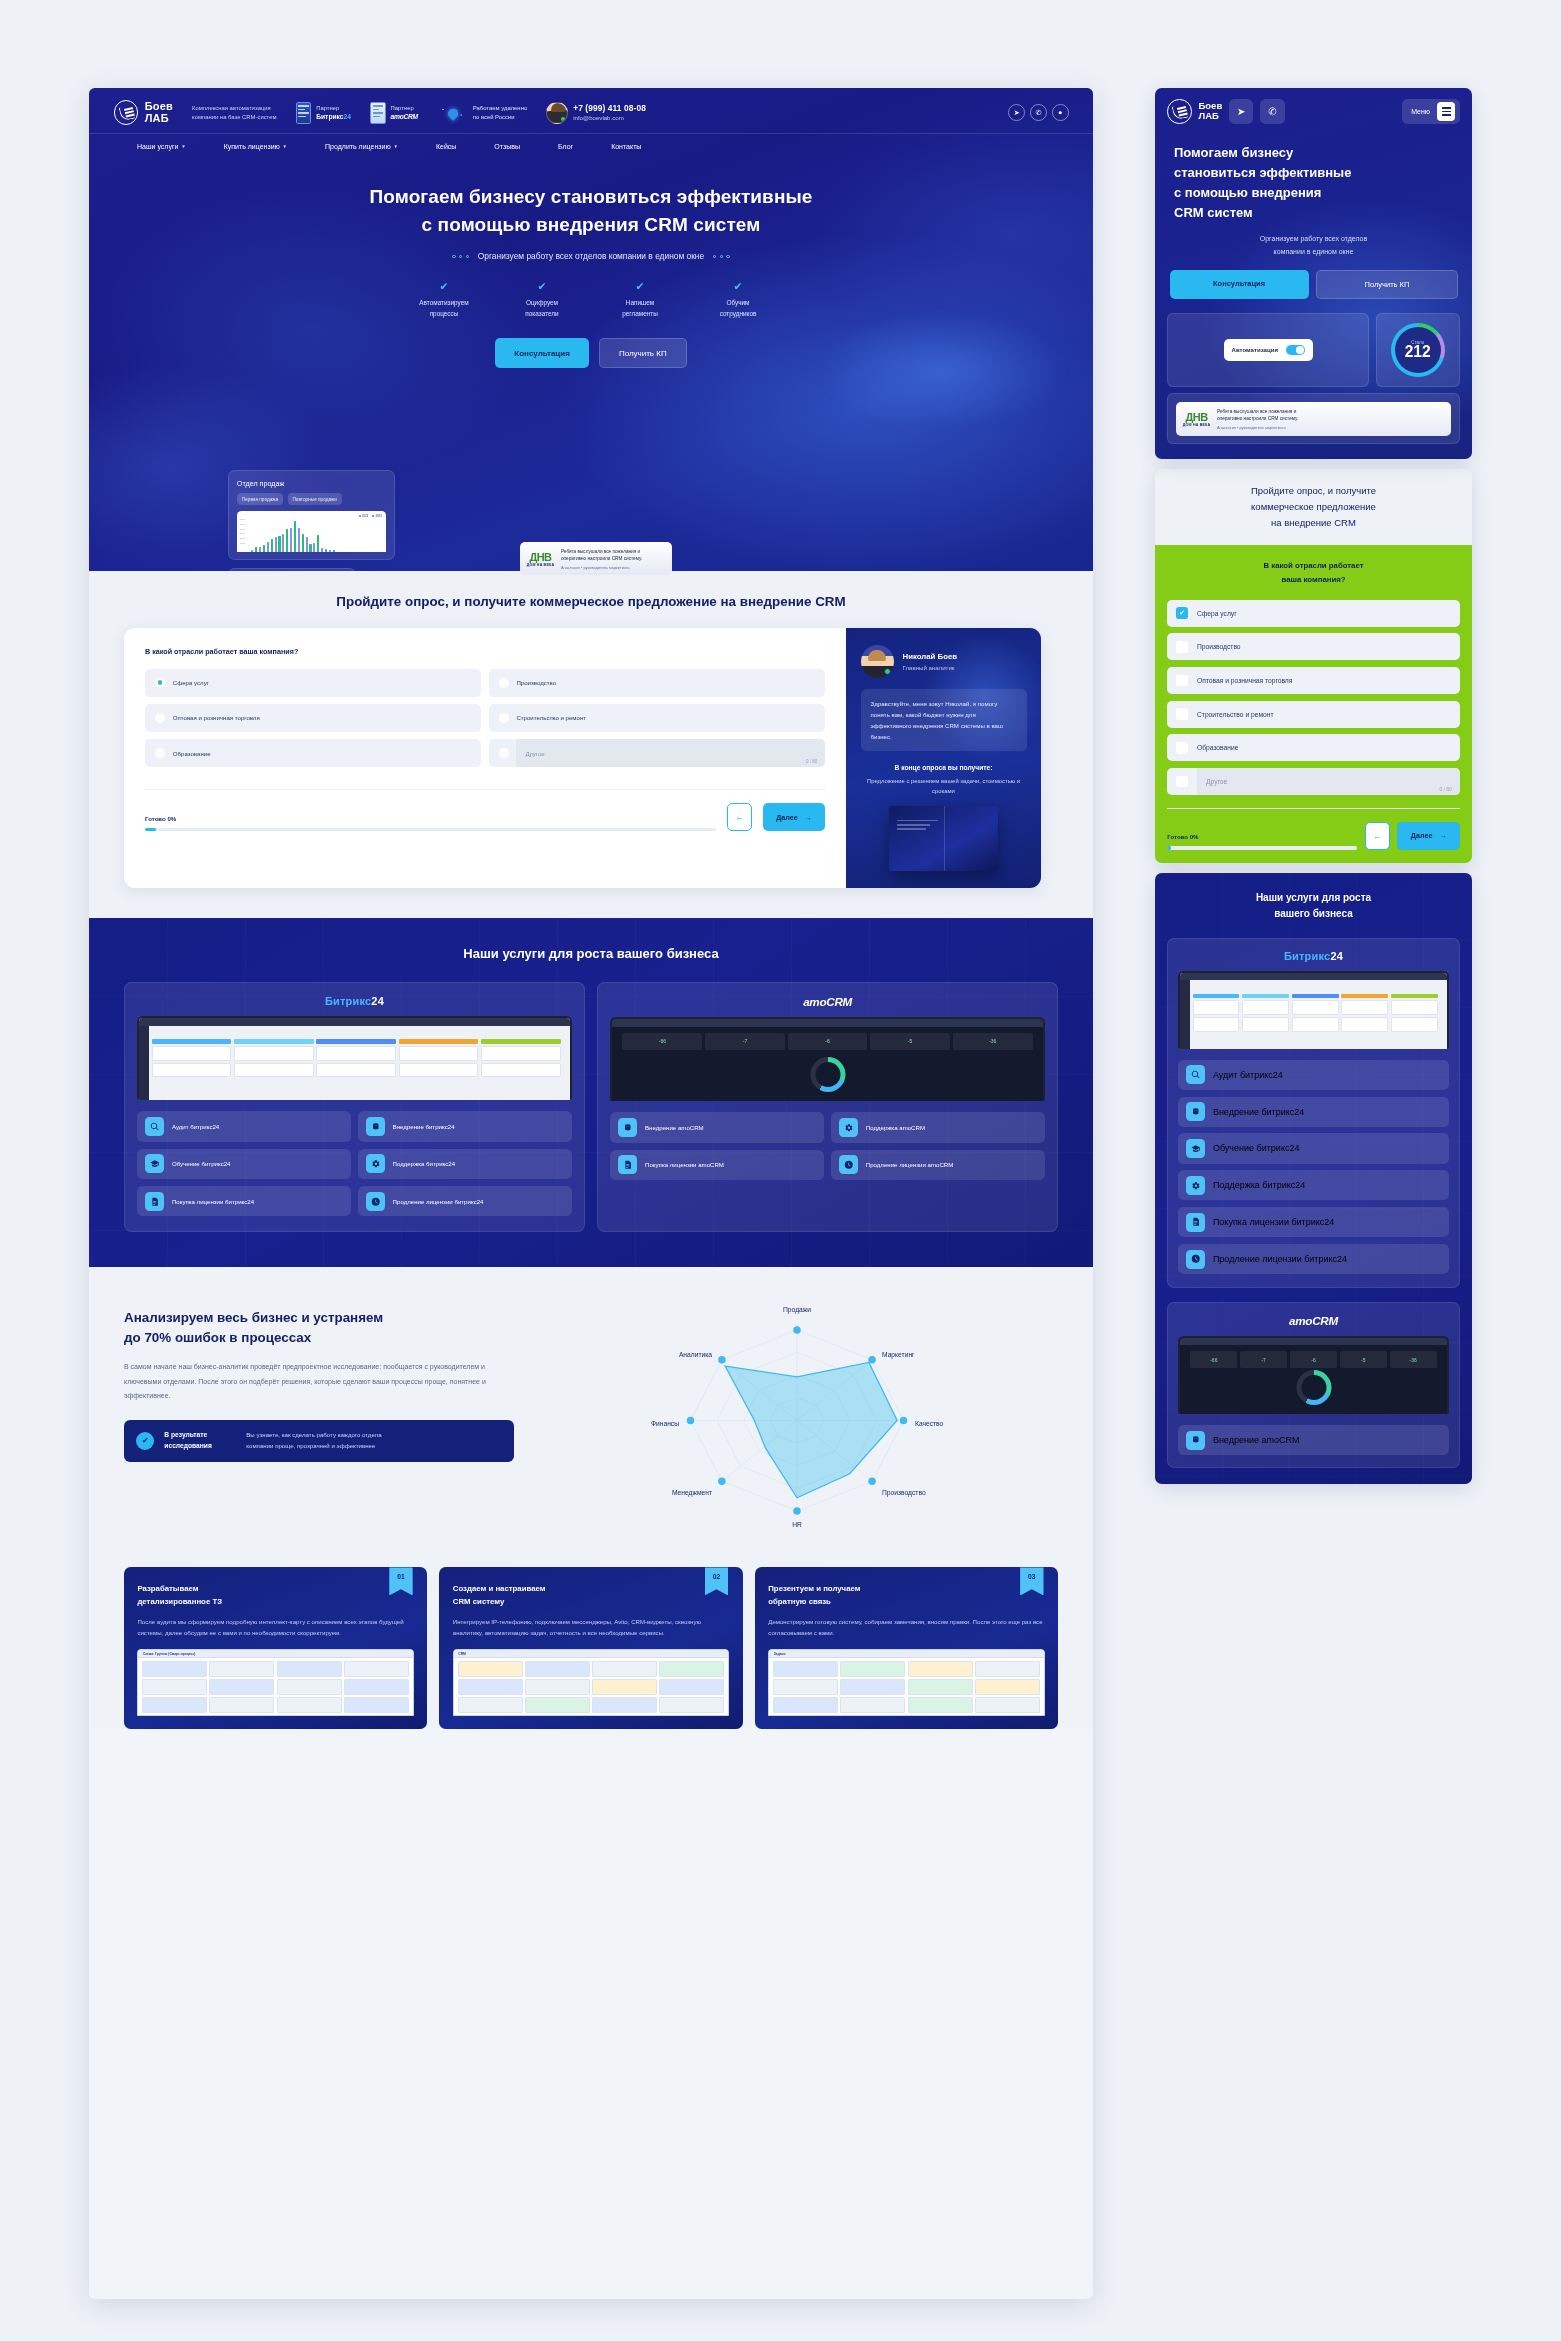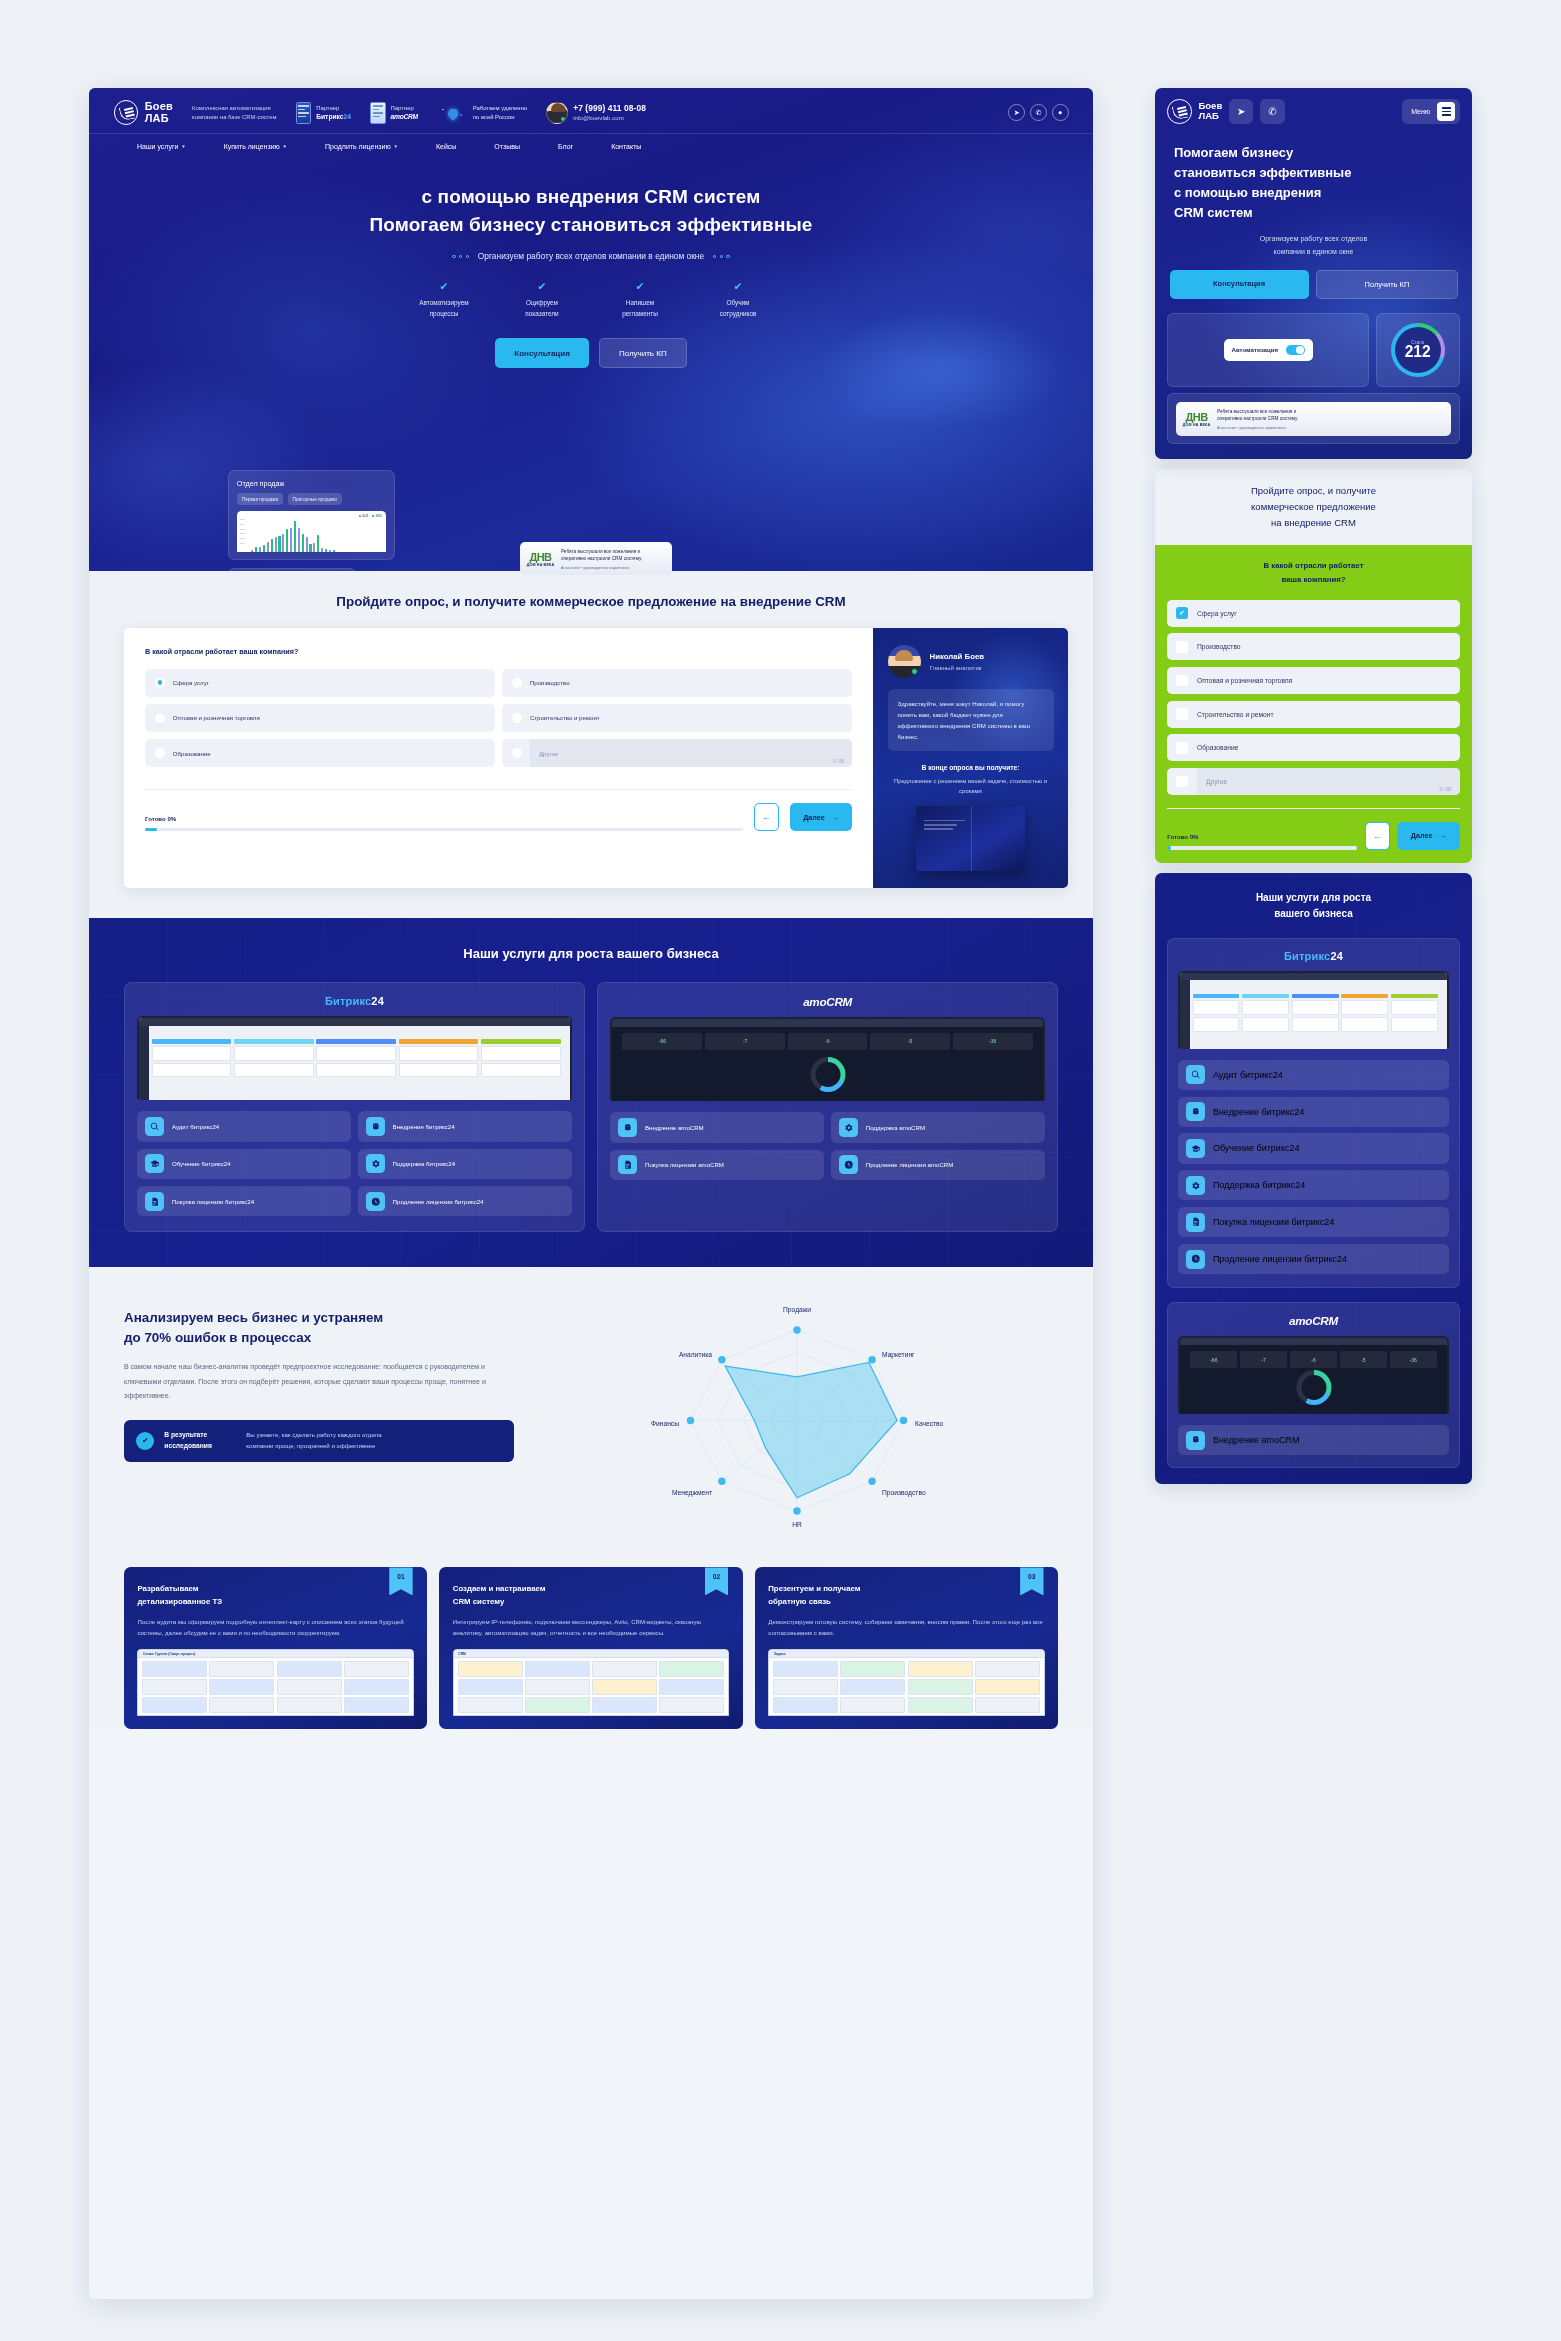--- a/index.html
+++ b/index.html
@@ -188,21 +188,21 @@
   }
   .dnb{ text-align:center; flex:none;}
   .dnb .big{ color:#3c8b2e; font-weight:bold; font-size:11px; letter-spacing:-0.6px;}
   .dnb .small{ color:#12265e; font-weight:bold; font-size:3.6px; letter-spacing:0.2px;}
   .testi-txt{ color:#19214d; font-size:4.7px; line-height:7.2px;}
   .testi-who{ color:#6a7193; font-size:3.9px; margin-top:2.8px;}
 
   
   .survey-sec{ background:#eef2f7; padding:23.4px 0 30px; }
   .sec-title{ text-align:center; color:#14206b; font-weight:bold; font-size:13.4px;}
-  .survey-wrap{ display:flex; margin:19px 25px 0 35px; border-radius:5px; overflow:hidden;
+  .survey-wrap{ display:flex; margin:19px 52px 0 35px; border-radius:11px; overflow:hidden;
      box-shadow:0 3.3px 15.6px rgba(25,40,100,.09); }
   .survey-left{ background:#fff; flex:1; padding:19px 21px 14.5px 21px; }
   .q{ color:#13205f; font-weight:bold; font-size:7.2px; }
   .opts{ display:grid; grid-template-columns:1fr 1fr; gap:7.2px; margin-top:12.3px;}
   .opt{ background:#eef1f7; border-radius:5px; height:28px; display:flex; align-items:center; gap:7.8px; padding:0 10px;}
   .radio{ width:10px;height:10px;border-radius:50%;background:#fff;flex:none; display:flex;align-items:center;justify-content:center;}
   .radio.on::after{content:"";width:4.5px;height:4.5px;border-radius:50%;background:#29b8ef;}
   .opt span.l{ color:#2d3765; font-size:6.1px;}
   .opt.other{ background:#eef1f7; position:relative; padding-right:0;}
   .other-inp{ flex:1; height:100%; background:#e3e7f0; border-radius:0 5px 5px 0; display:flex; align-items:center; padding:0 9px; position:relative;}
@@ -493,22 +493,22 @@
             <span>Продлить лицензию</span>
             <span class="cv">▼</span>
           </div>
         <div class="navitem">Кейсы</div>
         <div class="navitem">Отзывы</div>
         <div class="navitem">Блог</div>
         <div class="navitem">Контакты</div>
       </div>
 
       <div class="hero-body">
+        <div class="hero-h1">Помогаем бизнесу становиться эффективные</div>
         <div class="hero-h1">с помощью внедрения CRM систем</div>
-        <div class="hero-h1">Помогаем бизнесу становиться эффективные</div>
         <div class="hero-sub-wrap">
           <span class="dots">
               <span></span>
               <span></span>
               <span></span>
             </span>
           <span class="hero-sub">Организуем работу всех отделов компании в едином окне</span>
           <span class="dots">
               <span></span>
               <span></span>

